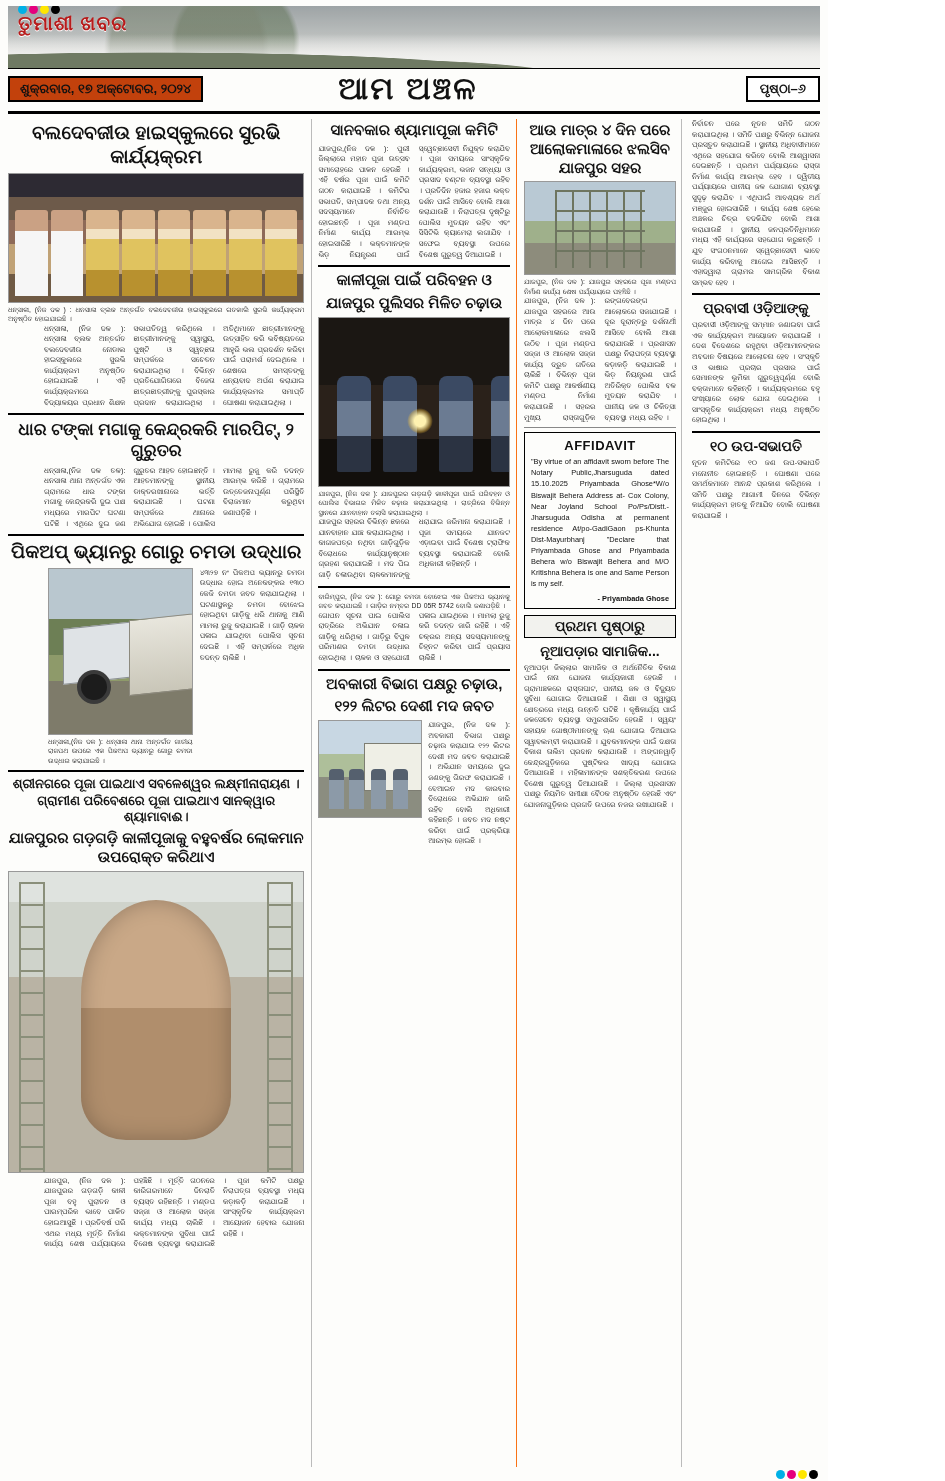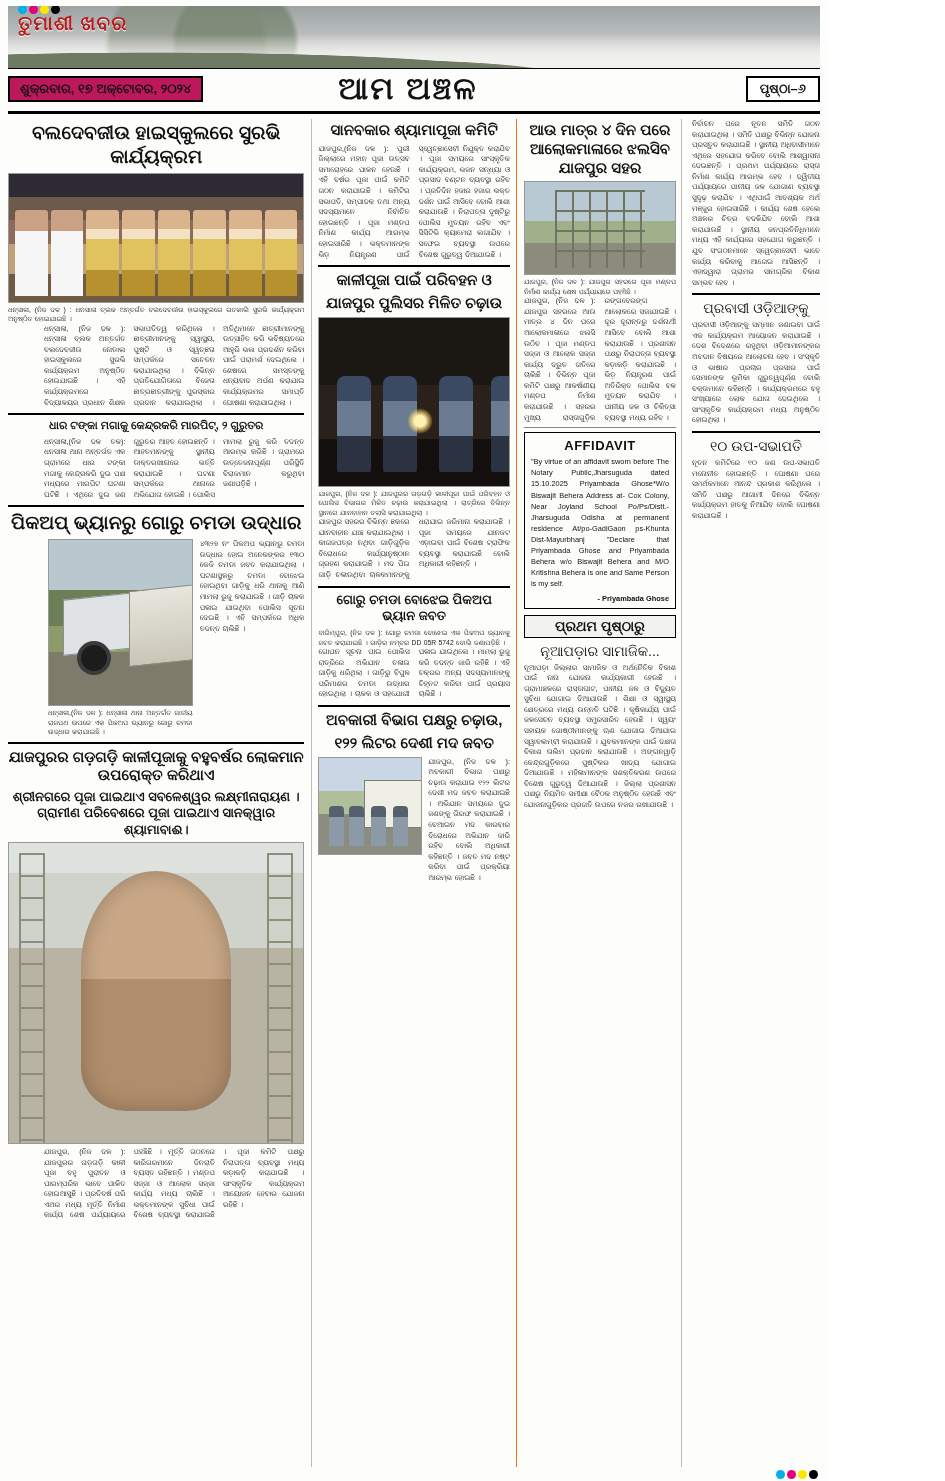--- a/index.html
+++ b/index.html
@@ -62,21 +62,21 @@
     position:relative;
     height:40px;
     display:flex;align-items:center;justify-content:space-between;
     border-bottom:3px solid #000;
     padding-bottom:2px;
   }
   .datebox{
     border:2px solid #000;
     padding:3px 10px;
     font-size:13px;font-weight:bold;
-    background:#be185d;
+    background:#c2410c;
   }
   .bigtitle{
     position:absolute;left:0;right:12px;text-align:center;
     font-size:31px;font-weight:bold;letter-spacing:2px;
   }
   .pagebox{
     border:2px solid #000;
     padding:3px 12px;
     font-size:13px;font-weight:bold;
     background:#fff;
@@ -96,21 +96,21 @@
   .c3{width:183px;padding-right:5px;border-right:1px solid #bbb;}
   .c4{width:152px;padding-left:3px;}
 
   .hl{
     font-weight:bold;
     text-align:center;
     line-height:1.25;
     margin:2px 0 4px 0;
   }
   .hl-xl{font-size:19px;}
-  .hl-lg{font-size:11px;}
+  .hl-lg{font-size:17px;}
   .hl-md{font-size:15px;}
   .hl-sm{font-size:13px;}
   .rule{border-top:2px solid #000;margin:5px 0 4px 0;}
   .rule-thin{border-top:1px solid #888;margin:4px 0;}
 
   
   .body2{columns:2;column-gap:9px;}
   .body3{columns:3;column-gap:8px;margin-left:36px;}
   .body1{columns:1;}
   .txt{
@@ -242,21 +242,21 @@
   .aff-txt{font-size:7.4px;line-height:1.5;text-align:justify;}
   .aff-sign{font-size:7.4px;font-weight:bold;text-align:right;margin-top:4px;}
 
   .boxhead{
     border:1px solid #000;
     text-align:center;font-weight:bold;font-size:14px;
     padding:2px 0;margin:6px 0 4px 0;
     background:#f2f2ee;
   }
   .subhead{
-    font-weight:normal;font-size:14px;text-align:center;margin:5px 0 3px 0;
+    font-weight:bold;font-size:14px;text-align:center;margin:5px 0 3px 0;
   }
   .footer-cmyk{
     position:absolute;right:10px;bottom:2px;display:flex;gap:2px;
   }
   .footer-cmyk i{width:9px;height:9px;border-radius:50%;display:block;}
   .footer-cmyk i:nth-child(1){background:#00b0e6;}
   .footer-cmyk i:nth-child(2){background:#e5007e;}
   .footer-cmyk i:nth-child(3){background:#ffe600;}
   .footer-cmyk i:nth-child(4){background:#000;}
 </style>
@@ -333,22 +333,22 @@
           </div>
           <div style="width:42%;">
             <div class="txt or">୪୩୨୭ ନଂ ପିକଅପ ଭ୍ୟାନରୁ ଚମଡା ଉଦ୍ଧାର ହୋଇ ଅନେକଙ୍କର ୧୩୦ କେଜି ଚମଡା ଜବତ କରାଯାଇଥିଲା । ଘଟଣାସ୍ଥଳରୁ ଚମଡା ବୋଝେଇ ହୋଇଥିବା ଗାଡ଼ିକୁ ଧରି ଥାନାକୁ ଆଣି ମାମଲା ରୁଜୁ କରାଯାଇଛି । ଗାଡ଼ି ଚାଳକ ପଳାଇ ଯାଇଥିବା ପୋଲିସ ସୂଚନା ଦେଇଛି । ଏହି ସମ୍ପର୍କରେ ଅଧିକ ତଦନ୍ତ ଚାଲିଛି ।</div>
           </div>
         </div>
       </div>
 
       <div class="rule"></div>
 
       <div>
+        <div class="hl hl-sm">ଶ୍ରୀନଗରେ ପୂଜା ପାଇଥାଏ ସବଳେଶ୍ୱର ଲକ୍ଷ୍ମୀନାରାୟଣ । ଗ୍ରାମୀଣ ପରିବେଶରେ ପୂଜା ପାଇଥାଏ ସାନକ୍ୱାର ଶ୍ୟାମାବାଈ।</div>
         <div class="hl hl-md">ଯାଜପୁରର ଗଡ଼ଗଡ଼ି କାଳୀପୂଜାକୁ ବହୁବର୍ଷର ଲୋକମାନ ଉପରୋକ୍ତ କରିଥାଏ</div>
-        <div class="hl hl-sm">ଶ୍ରୀନଗରେ ପୂଜା ପାଇଥାଏ ସବଳେଶ୍ୱର ଲକ୍ଷ୍ମୀନାରାୟଣ । ଗ୍ରାମୀଣ ପରିବେଶରେ ପୂଜା ପାଇଥାଏ ସାନକ୍ୱାର ଶ୍ୟାମାବାଈ।</div>
         <div class="photo ph-idol">
           <div class="scaffold"></div>
           <div class="scaffold r"></div>
           <div class="idol"></div>
         </div>
         <div class="body3" style="margin-top:3px;">
           <div class="txt or">ଯାଜପୁର, (ନିଜ ଦଳ ): ଯାଜପୁରର ଗଡ଼ଗଡ଼ି କାଳୀ ପୂଜା ବହୁ ପୁରାତନ ଓ ପାରମ୍ପରିକ ଭାବେ ପାଳିତ ହୋଇଆସୁଛି । ପ୍ରତିବର୍ଷ ପରି ଏଥର ମଧ୍ୟ ମୂର୍ତ୍ତି ନିର୍ମାଣ କାର୍ଯ୍ୟ ଶେଷ ପର୍ଯ୍ୟାୟରେ ପହଞ୍ଚିଛି । ମୂର୍ତ୍ତି ଗଠନରେ କାରିଗରମାନେ ଦିନରାତି ବ୍ୟସ୍ତ ରହିଛନ୍ତି । ମଣ୍ଡପ ସଜ୍ଜା ଓ ଆଲୋକ ସଜ୍ଜା କାର୍ଯ୍ୟ ମଧ୍ୟ ଚାଲିଛି । ଭକ୍ତମାନଙ୍କ ସୁବିଧା ପାଇଁ ବିଶେଷ ବ୍ୟବସ୍ଥା କରାଯାଇଛି । ପୂଜା କମିଟି ପକ୍ଷରୁ ନିରାପତ୍ତା ବ୍ୟବସ୍ଥା ମଧ୍ୟ କଡ଼ାକଡ଼ି କରାଯାଇଛି । ସାଂସ୍କୃତିକ କାର୍ଯ୍ୟକ୍ରମ ଆୟୋଜନ ହେବାର ଯୋଜନା ରହିଛି ।</div>
         </div>
       </div>
 
@@ -377,21 +377,20 @@
         </div>
         <div class="cap txt">ଯାଜପୁର, (ନିଜ ଦଳ ): ଯାଜପୁରର ଗଡ଼ଗଡ଼ି କାଳୀପୂଜା ପାଇଁ ପରିବହନ ଓ ପୋଲିସ ବିଭାଗର ମିଳିତ ଚଢ଼ାଉ କରାଯାଇଥିଲା । ରାତ୍ରିରେ ବିଭିନ୍ନ ସ୍ଥାନରେ ଯାନବାହାନ ତଲାସି କରାଯାଇଥିଲା ।</div>
         <div class="body2">
           <div class="txt or">ଯାଜପୁର ସହରର ବିଭିନ୍ନ ଛକରେ ଯାନବାହାନ ଯାଞ୍ଚ କରାଯାଇଥିଲା । କାଗଜପତ୍ର ନଥିବା ଗାଡ଼ିଗୁଡ଼ିକ ବିରୋଧରେ କାର୍ଯ୍ୟାନୁଷ୍ଠାନ ଗ୍ରହଣ କରାଯାଇଛି । ମଦ ପିଇ ଗାଡ଼ି ଚଳାଉଥିବା ଚାଳକମାନଙ୍କୁ ଧରାଯାଇ ଜରିମାନା କରାଯାଇଛି । ପୂଜା ସମୟରେ ଯାନଜଟ ଏଡ଼ାଇବା ପାଇଁ ବିଶେଷ ଟ୍ରାଫିକ ବ୍ୟବସ୍ଥା କରାଯାଇଛି ବୋଲି ଅଧିକାରୀ କହିଛନ୍ତି ।</div>
         </div>
       </div>
 
       <div class="rule"></div>
 
       <div>
-        <div class="hl hl-sm">ଗୋରୁ ଚମଡା ବୋଝେଇ ପିକଅପ ଭ୍ୟାନ ଜବତ</div>
         <div class="cap txt">ବାରିମ୍ପୁର, (ନିଜ ଦଳ ): ଗୋରୁ ଚମଡା ବୋଝେଇ ଏକ ପିକଅପ ଭ୍ୟାନକୁ ଜବତ କରାଯାଇଛି । ଗାଡ଼ିର ନମ୍ବର DD 05R 5742 ବୋଲି ଜଣାପଡ଼ିଛି ।</div>
         <div class="body2">
           <div class="txt or">ଗୋପନ ସୂଚନା ପାଇ ପୋଲିସ ରାତ୍ରିରେ ଅଭିଯାନ ଚଳାଇ ଗାଡ଼ିକୁ ଧରିଥିଲା । ଗାଡ଼ିରୁ ବିପୁଳ ପରିମାଣର ଚମଡା ଉଦ୍ଧାର ହୋଇଥିଲା । ଚାଳକ ଓ ସହଯୋଗୀ ପଳାଇ ଯାଇଥିଲେ । ମାମଲା ରୁଜୁ କରି ତଦନ୍ତ ଜାରି ରହିଛି । ଏହି ଚକ୍ରର ଅନ୍ୟ ସଦସ୍ୟମାନଙ୍କୁ ଚିହ୍ନଟ କରିବା ପାଇଁ ପ୍ରୟାସ ଚାଲିଛି ।</div>
         </div>
       </div>
 
       <div class="rule"></div>
 
       <div>
         <div class="hl hl-md">ଅବକାରୀ ବିଭାଗ ପକ୍ଷରୁ ଚଢ଼ାଉ,</div>

